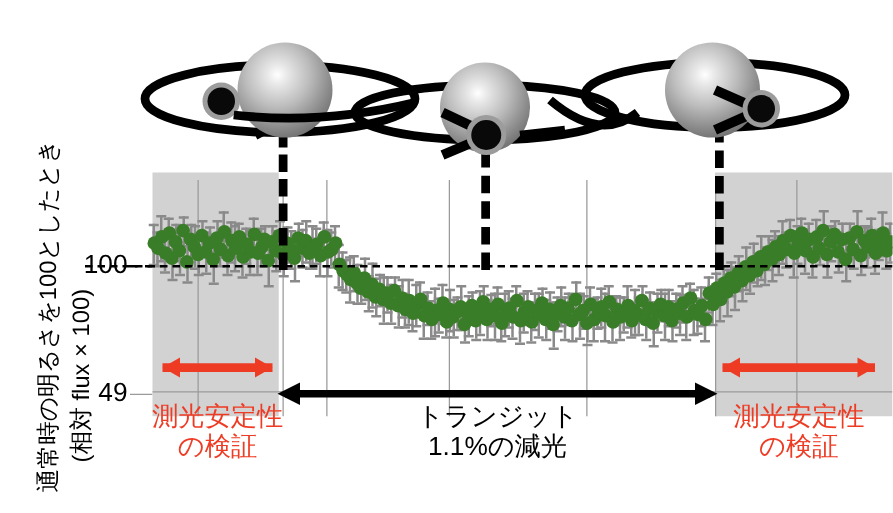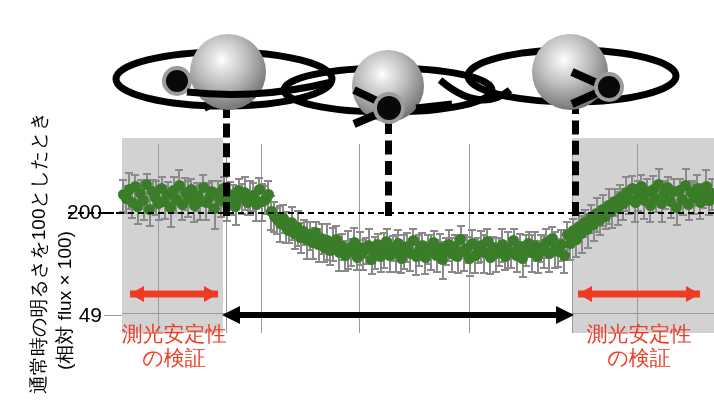--- a/index.html
+++ b/index.html
@@ -51,21 +51,21 @@
   svg{display:block;overflow:visible;}
 </style>
 </head>
 <body>
 
 <div id="fig">
 
   <div class="ylab" id="ylab-main">通常時の明るさを100としたとき</div>
   <div class="ylab" id="ylab-sub">(相対 flux × 100)</div>
 
-  <div class="ytick" id="ytick-100">200</div>
+  <div class="ytick" id="ytick-100">100</div>
   <div class="ytick" id="ytick-98">49</div>
 
   <div class="ytick-dash" style="left:104px;top:212px;width:18px;"></div>
   <div style="position:absolute;left:104px;top:315px;width:18px;height:1px;background:#9a9a9a;"></div>
 
   <div id="plot">
 
     <div class="shade" style="left:0px;width:101px;"></div>
     <div class="shade" style="left:450px;width:142px;"></div>
 
@@ -940,19 +940,23 @@
     <line x1="10" y1="10" x2="350" y2="10" stroke="#000" stroke-width="6"></line>
     <path d="M4 10 L22 1 L22 19 Z" fill="#000"></path>
     <path d="M356 10 L338 1 L338 19 Z" fill="#000"></path>
   </svg>
 
   <div class="ann ann-red" style="left:110px;top:322px;width:128px;">
     <div>測光安定性</div>
     <div>の検証</div>
   </div>
 
+  <div class="ann ann-blk" style="left:278px;top:322px;width:240px;">
+    <div>トランジット</div>
+    <div>1.1%の減光</div>
+  </div>
 
   <div class="ann ann-red" style="left:574px;top:322px;width:130px;">
     <div>測光安定性</div>
     <div>の検証</div>
   </div>
 
 </div>
 
 </body></html>

